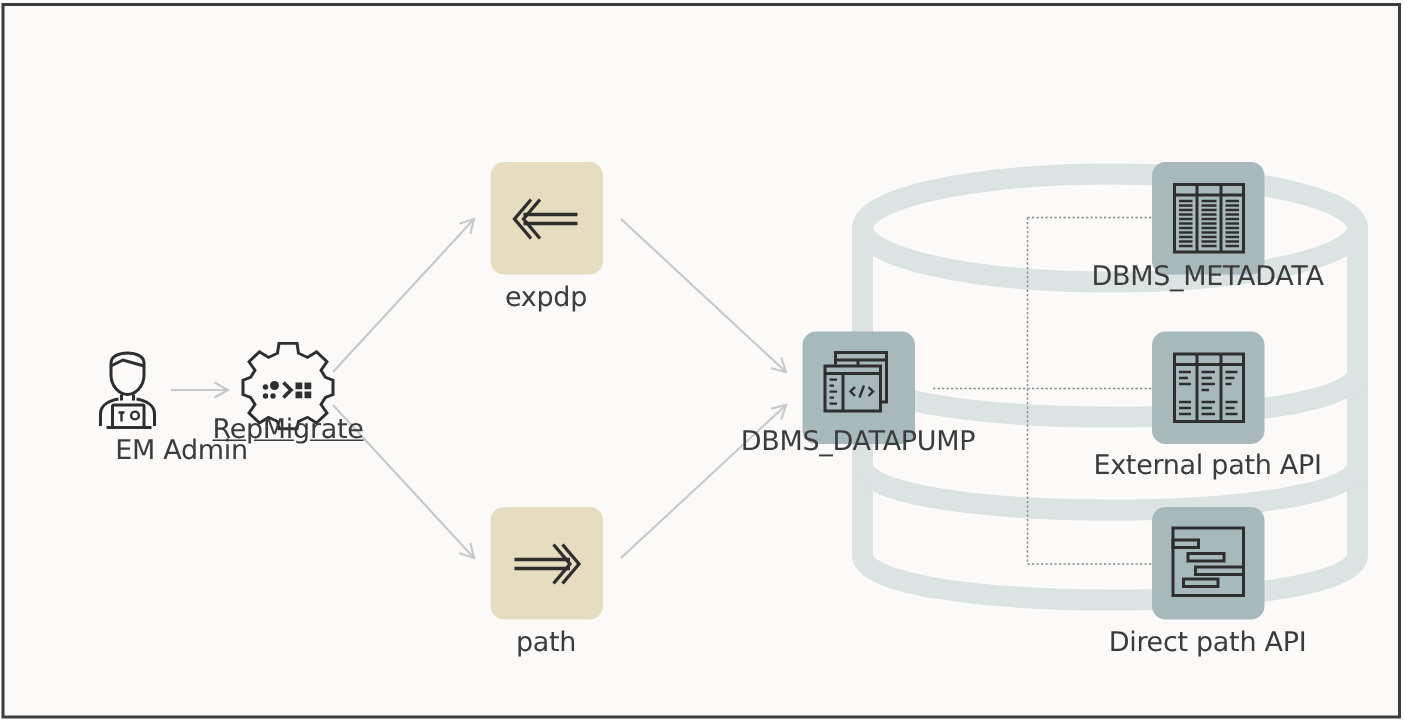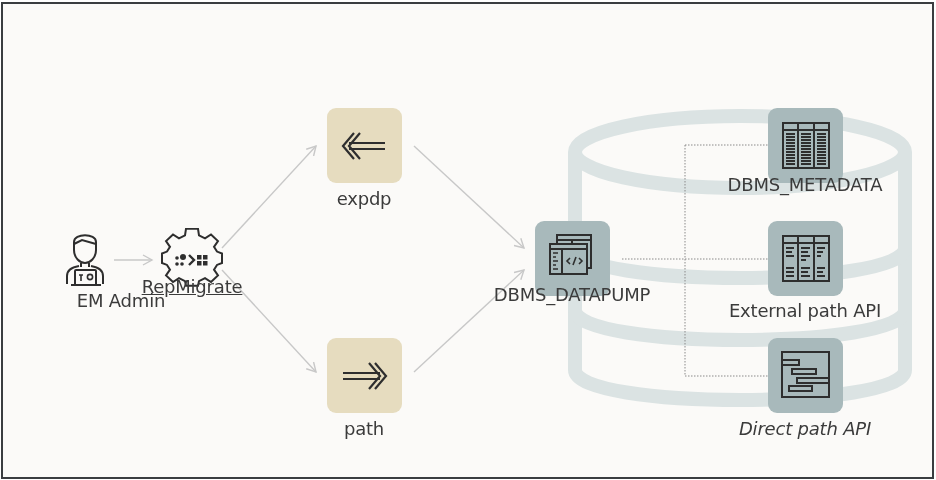--- a/index.html
+++ b/index.html
@@ -143,13 +143,13 @@
 
 <div class="tile gray" style="left:768px;top:338px;width:75px;height:75px;">
   <svg width="75" height="75" viewBox="0 0 75 75" fill="none" stroke="#2e2e2e" stroke-width="2">
     <rect x="14" y="14" width="47" height="45"></rect>
     <rect x="14" y="22" width="17" height="5"></rect>
     <rect x="24" y="31" width="24" height="5"></rect>
     <rect x="29" y="40" width="32" height="5"></rect>
     <rect x="21" y="48" width="23" height="5"></rect>
   </svg>
 </div>
-<div class="label" style="left:805px;top:418px;font-style:italic;">Direct path API</div>
+<div class="label" style="left:805px;top:418px;">Direct path API</div>
 
 </body></html>

